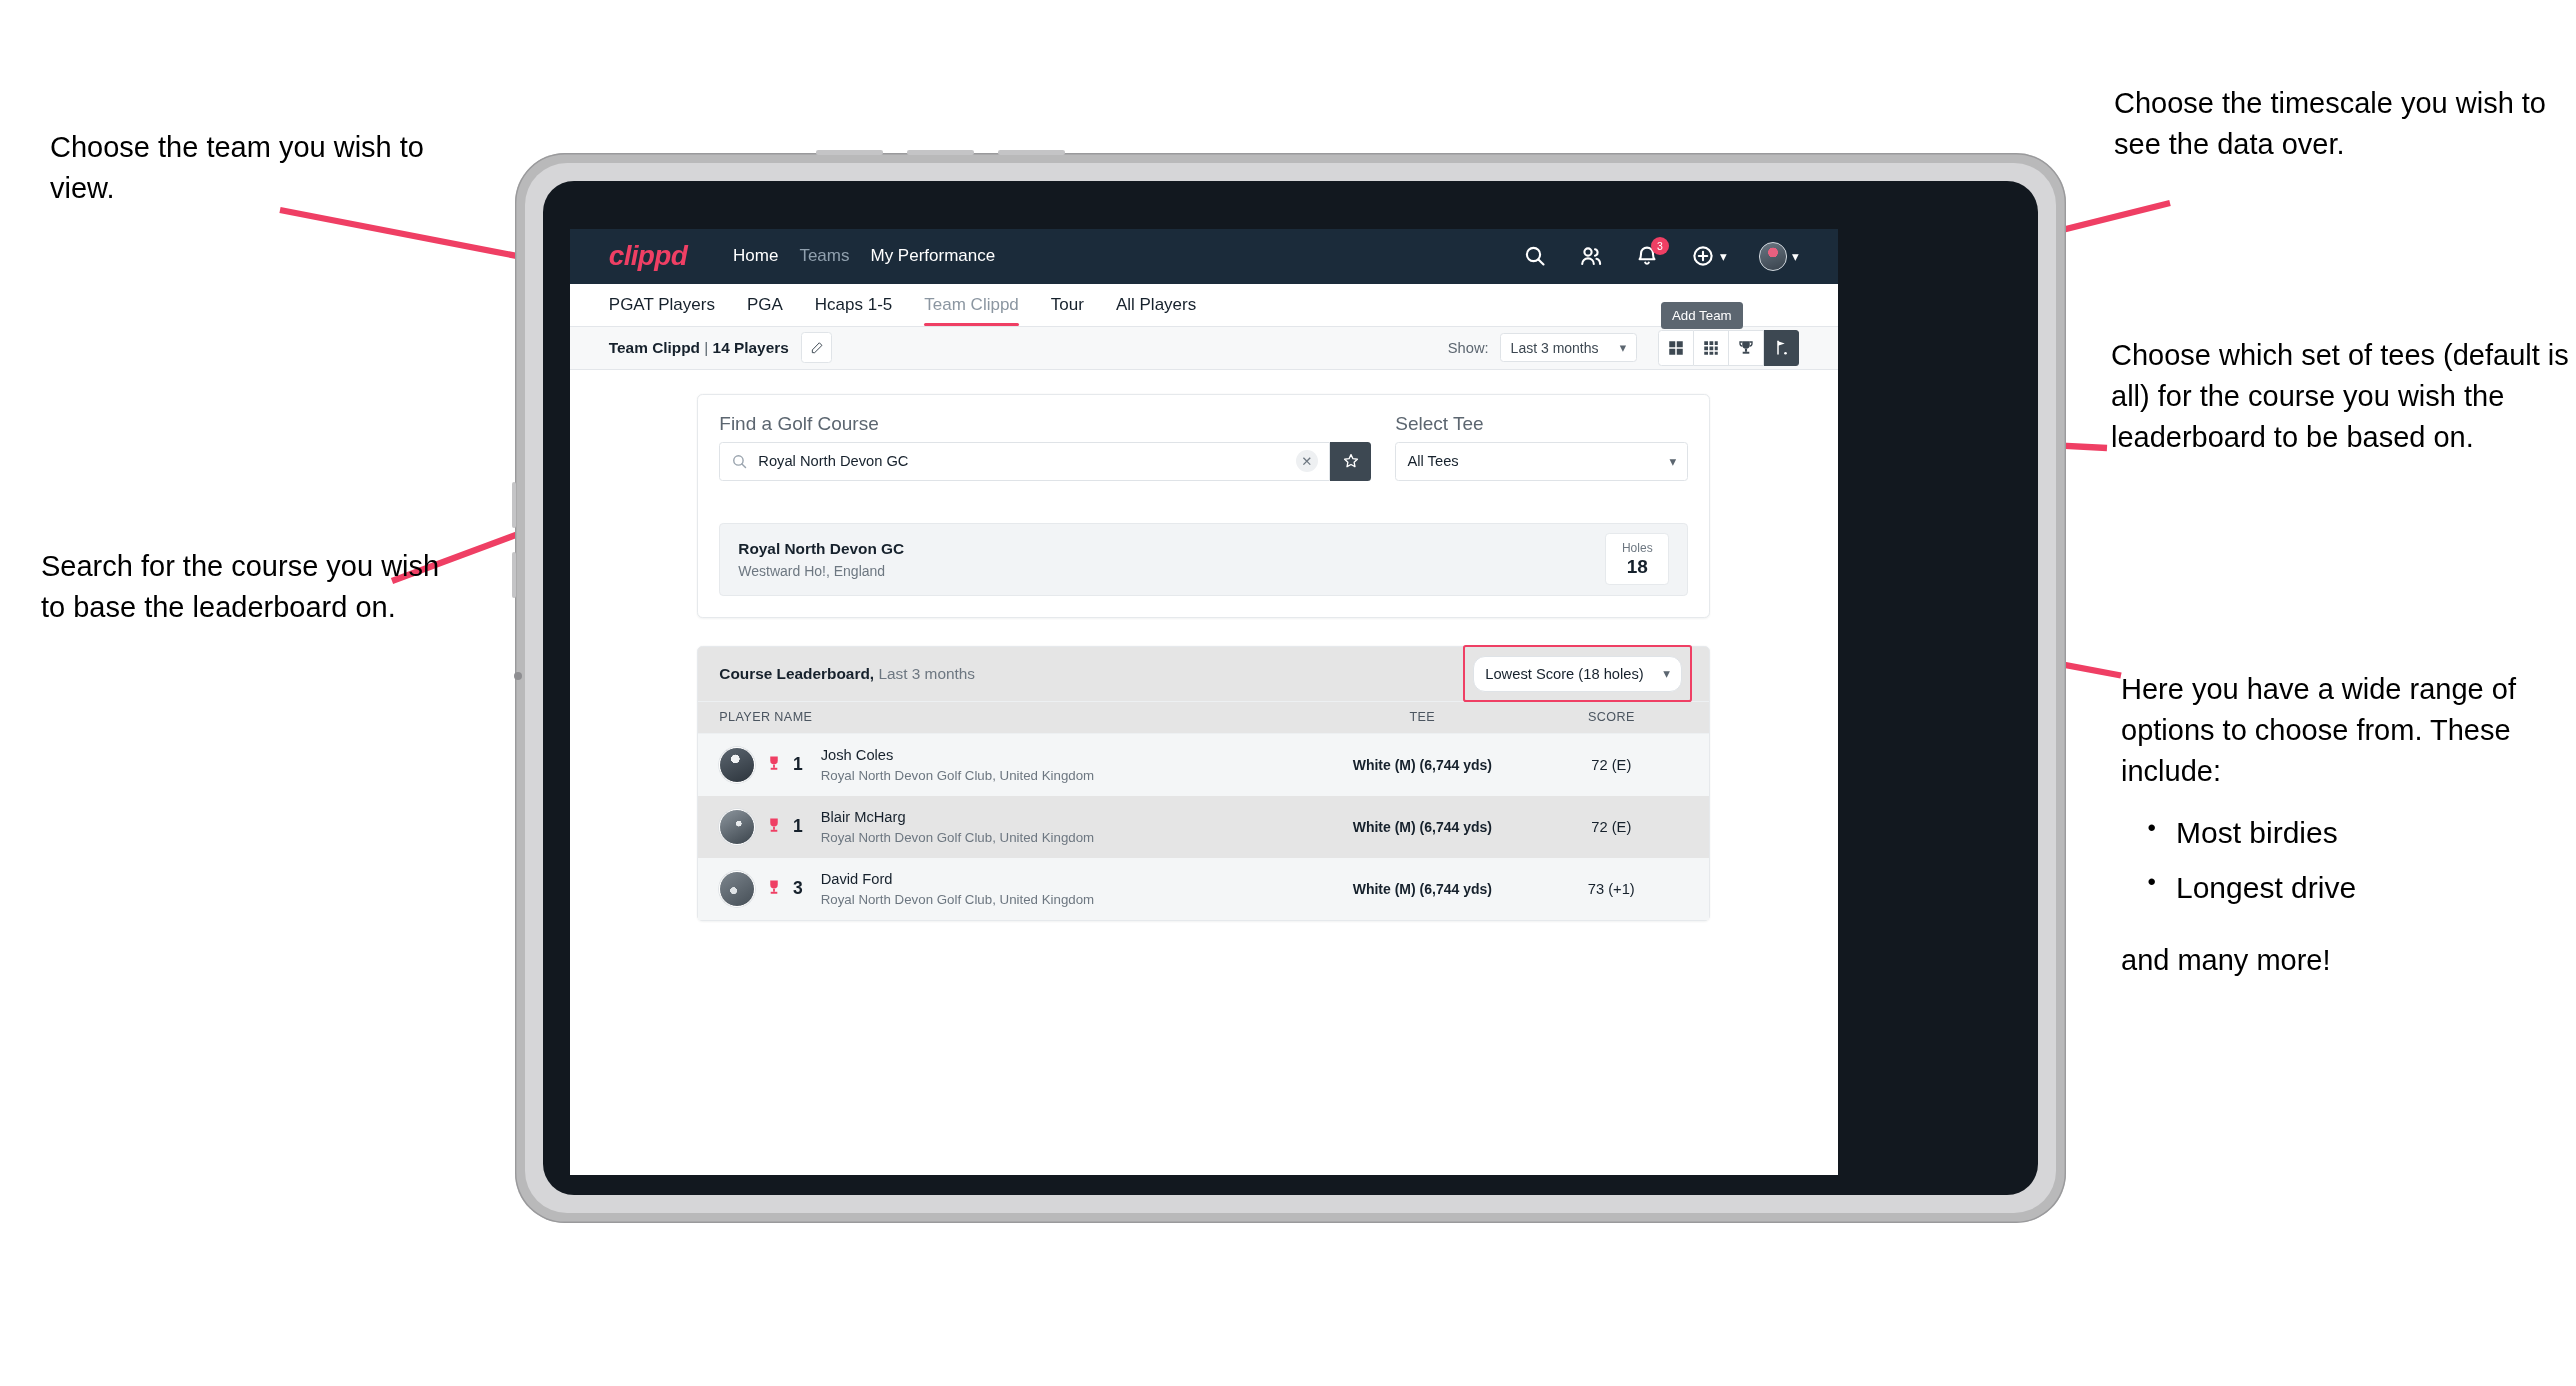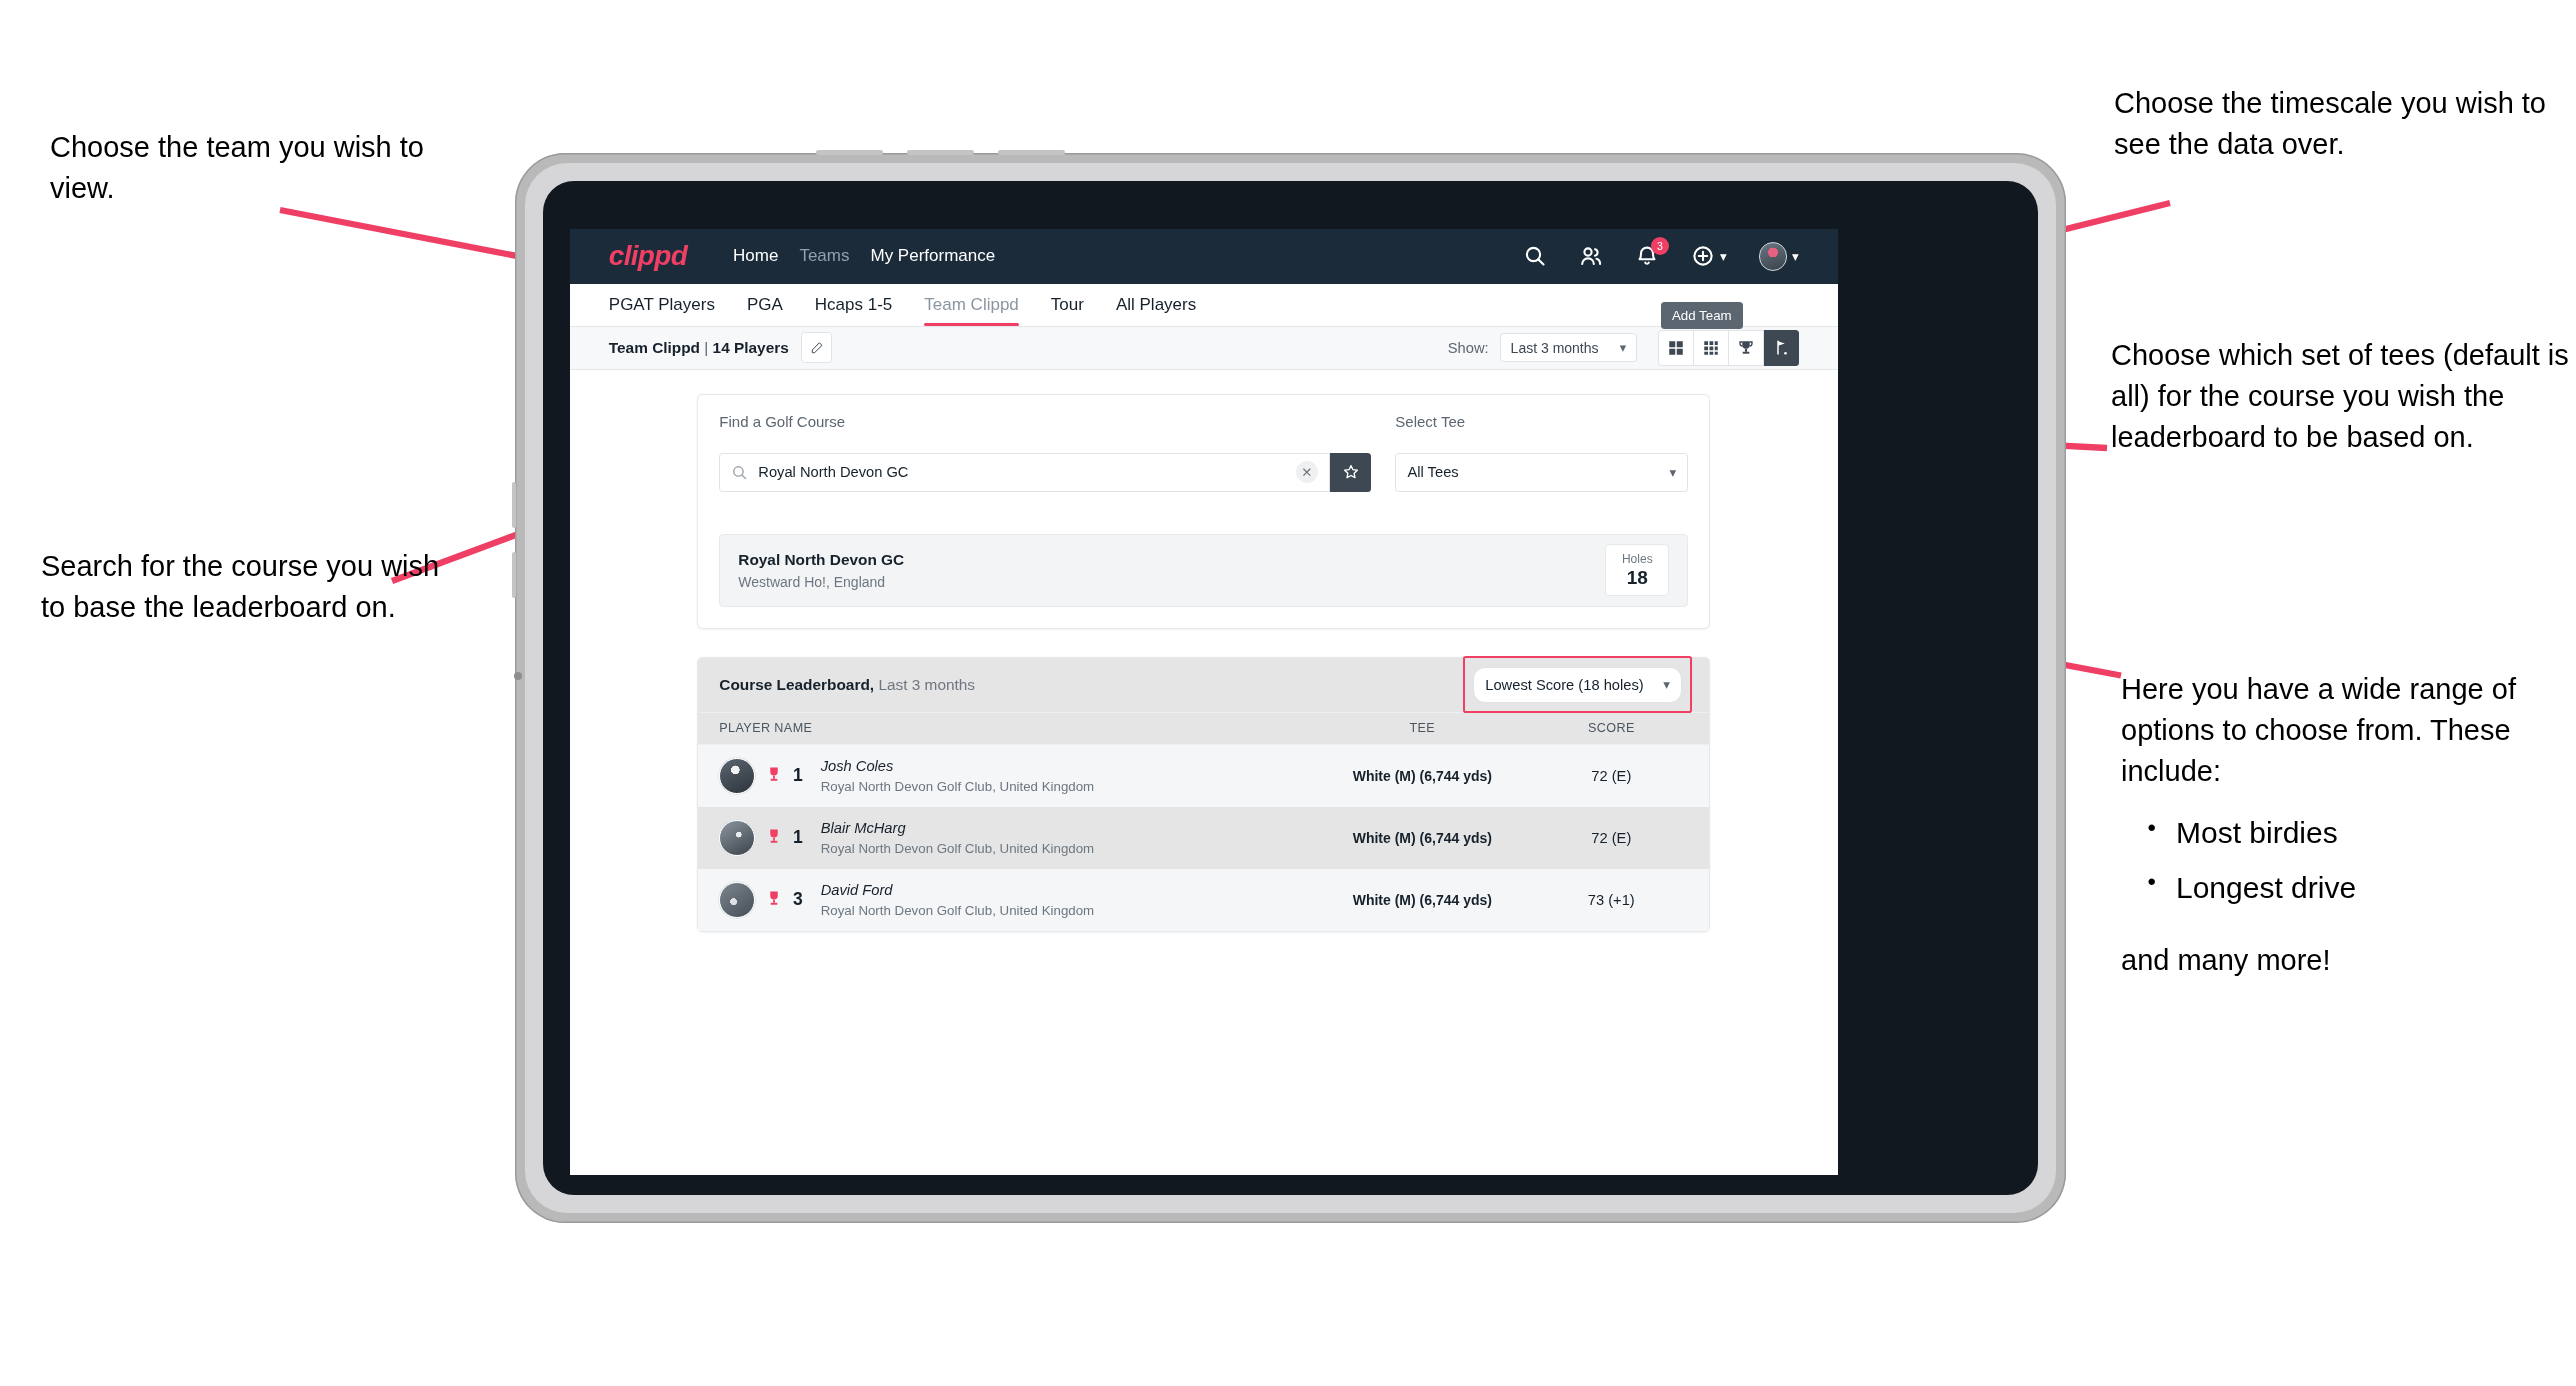--- a/index.html
+++ b/index.html
@@ -84,21 +84,21 @@
   .segbtn+.segbtn{border-left:none;}
   .segbtn:first-child{border-radius:3.5px 0 0 3.5px;}
   .segbtn:last-child{border-radius:0 3.5px 3.5px 0;background:#3d4852;border-color:#3d4852;}
   .segbtn svg{width:18px;height:18px;}
 
   
   .content{background:#ffffff;padding:24px 0 0 0;}
   .card{width:1011px;margin:0 auto;background:#ffffff;border:0.7px solid #e6e9ec;border-radius:5.6px;
     box-shadow:0 0.7px 2.1px rgba(20,30,40,.06);}
   .card-pad{padding:18px 21px 21px 21px;}
-  .field-label{font-size:15px;color:#5c6670;margin-bottom:23px;}
+  .field-label{font-size:19px;color:#5c6670;margin-bottom:7px;}
   .search-row{display:flex;align-items:flex-end;gap:0;}
   .search-col{flex:1;}
   .search-box{height:39px;border:0.7px solid #dfe3e7;border-radius:3.5px 0 0 3.5px;background:#fff;
     display:flex;align-items:center;padding:0 11.2px;box-sizing:border-box;}
   .search-box svg{width:17px;height:17px;flex:none;}
   .search-box svg circle,.search-box svg line{stroke:#9aa4ae;fill:none;stroke-width:2;stroke-linecap:round;}
   .search-val{font-size:14.7px;color:#16212c;margin-left:9.8px;}
   .clear-x{margin-left:auto;width:22.4px;height:22.4px;border-radius:50%;background:#eef0f2;color:#6d7781;
     display:flex;align-items:center;justify-content:center;font-size:13.3px;}
   .star-btn{width:41px;height:39px;background:#3d4852;border-radius:0 3.5px 3.5px 0;display:flex;align-items:center;justify-content:center;}
@@ -139,21 +139,21 @@
     background:radial-gradient(circle at 45% 32%,#f0f2f4 0 14%,transparent 15%),
                linear-gradient(155deg,#5c6670 0%,#2c343c 100%);}
   .pl-av.a2{background:radial-gradient(circle at 55% 40%,#e9ecee 0 10%,transparent 11%),
                linear-gradient(150deg,#8d969e 0%,#3a434b 100%);}
   .pl-av.a3{background:radial-gradient(circle at 40% 55%,#dfe3e6 0 12%,transparent 13%),
                linear-gradient(145deg,#7d868e 0%,#454e56 100%);}
   .trophy{width:18px;height:19.6px;margin-left:9.8px;flex:none;}
   .trophy path{fill:#ef3f64;}
   .rank{font-size:17.5px;color:#16212c;font-weight:700;margin-left:9.8px;width:18px;}
   .pl-info{margin-left:9.8px;}
-  .pl-name{font-size:14.7px;color:#16212c;font-style:italic;}
+  .pl-name{font-size:14.7px;color:#16212c;}
   .pl-club{font-size:13.3px;color:#6d7781;margin-top:4.9px;}
   .tee-cell{width:224px;text-align:center;font-size:14px;color:#16212c;font-weight:700;}
   .score-cell{width:154px;text-align:center;font-size:14.7px;color:#16212c;}
 </style>
 </head>
 <body>
 
 <svg class="arrows" viewBox="0 0 3680 1980">
   <defs>
     <marker id="ah" markerWidth="10" markerHeight="10" refX="7" refY="4" orient="auto">

